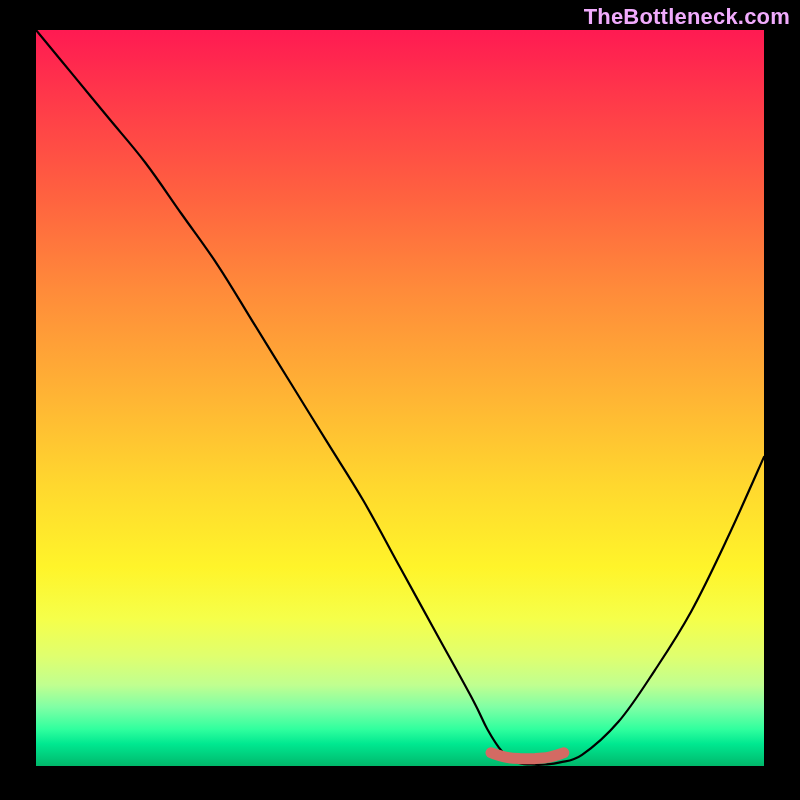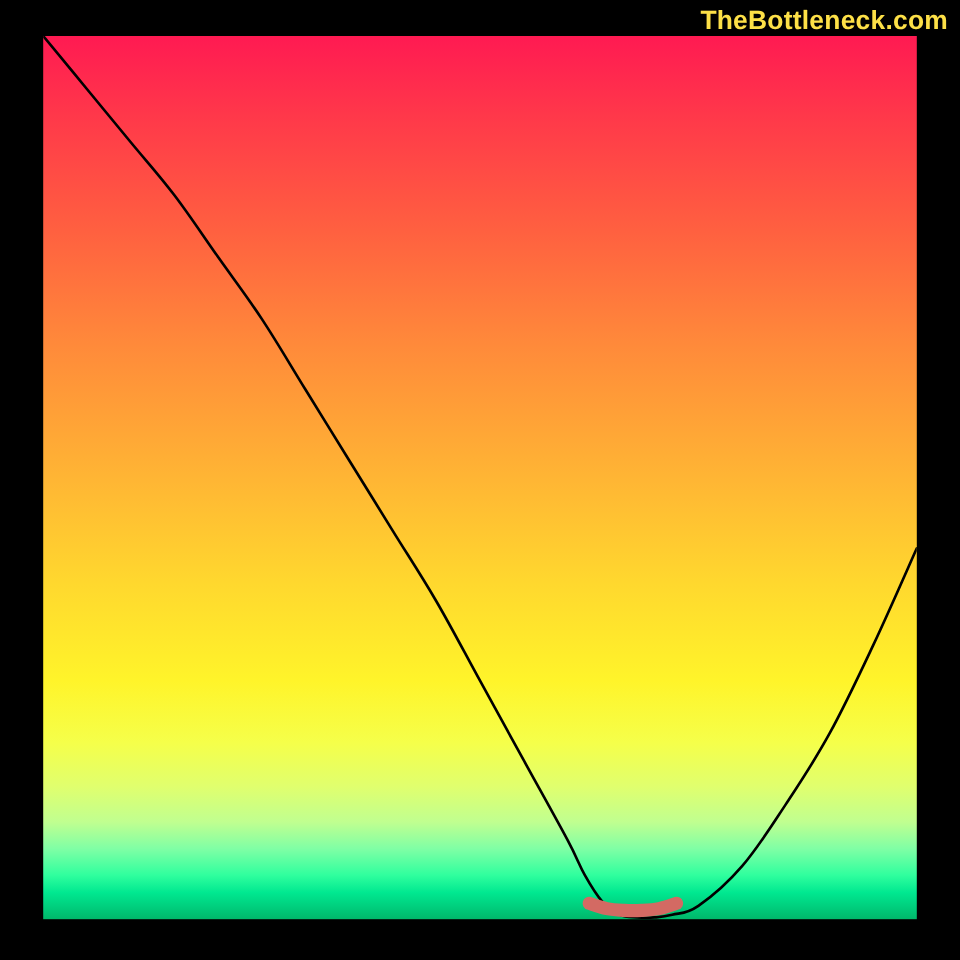--- a/index.html
+++ b/index.html
@@ -16,21 +16,21 @@
     left: 0;
     top: 0;
     width: 800px;
     height: 800px;
     background: #000;
   }
   .watermark {
     position: absolute;
     top: 4px;
     right: 10px;
-    color: #fde047;
+    color: #f0abfc;
     font-size: 22px;
     font-weight: 600;
     letter-spacing: 0.2px;
   }
   .plot {
     position: absolute;
     left: 36px;
     top: 30px;
     width: 728px;
     height: 736px;

